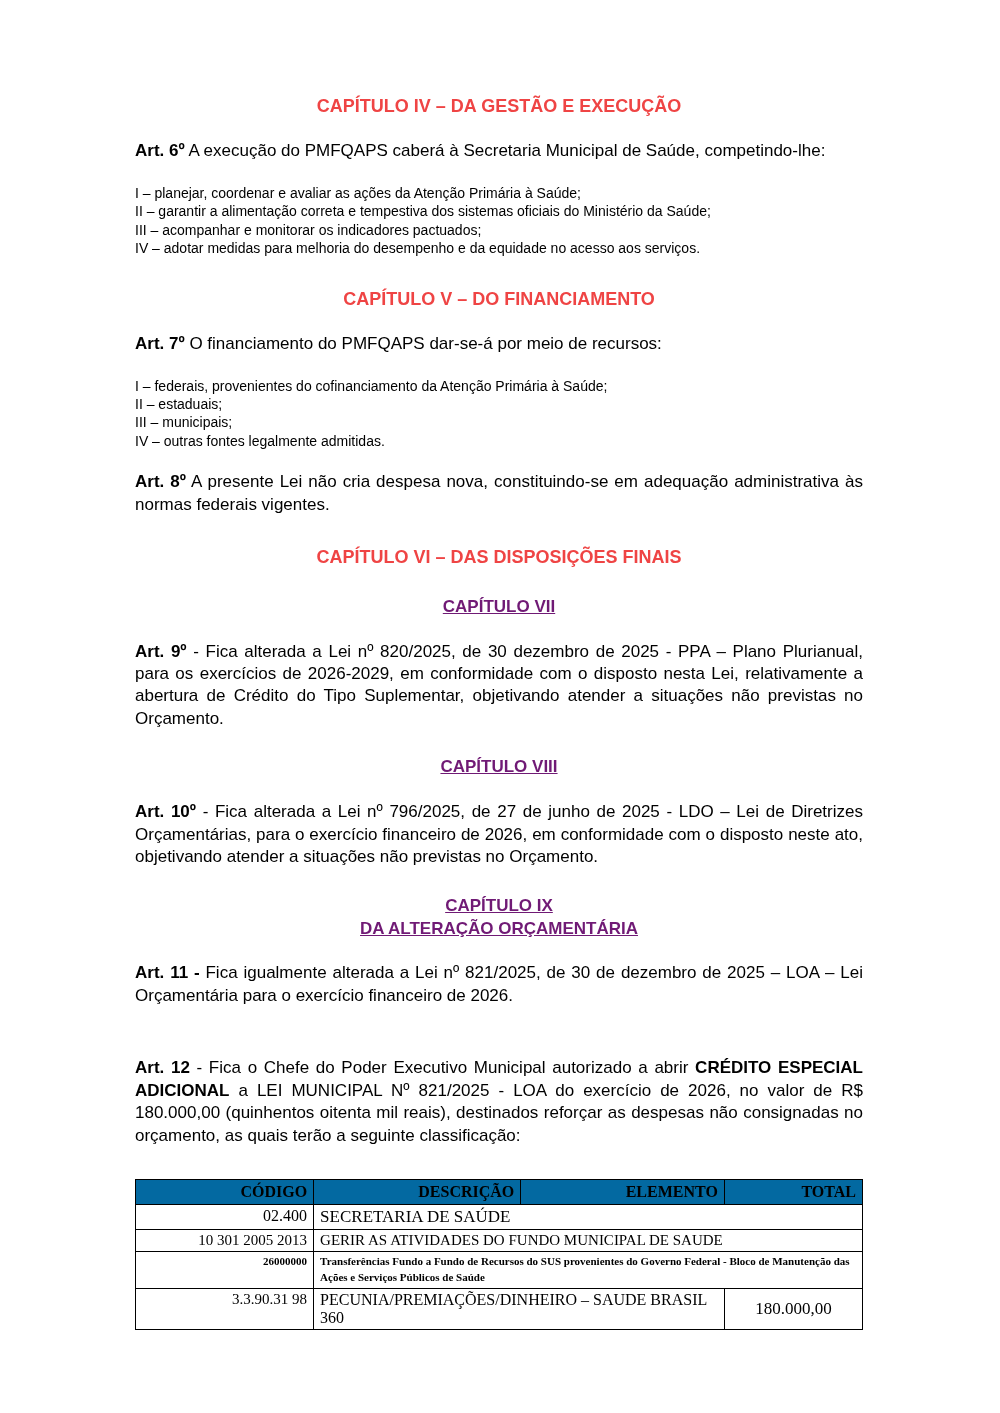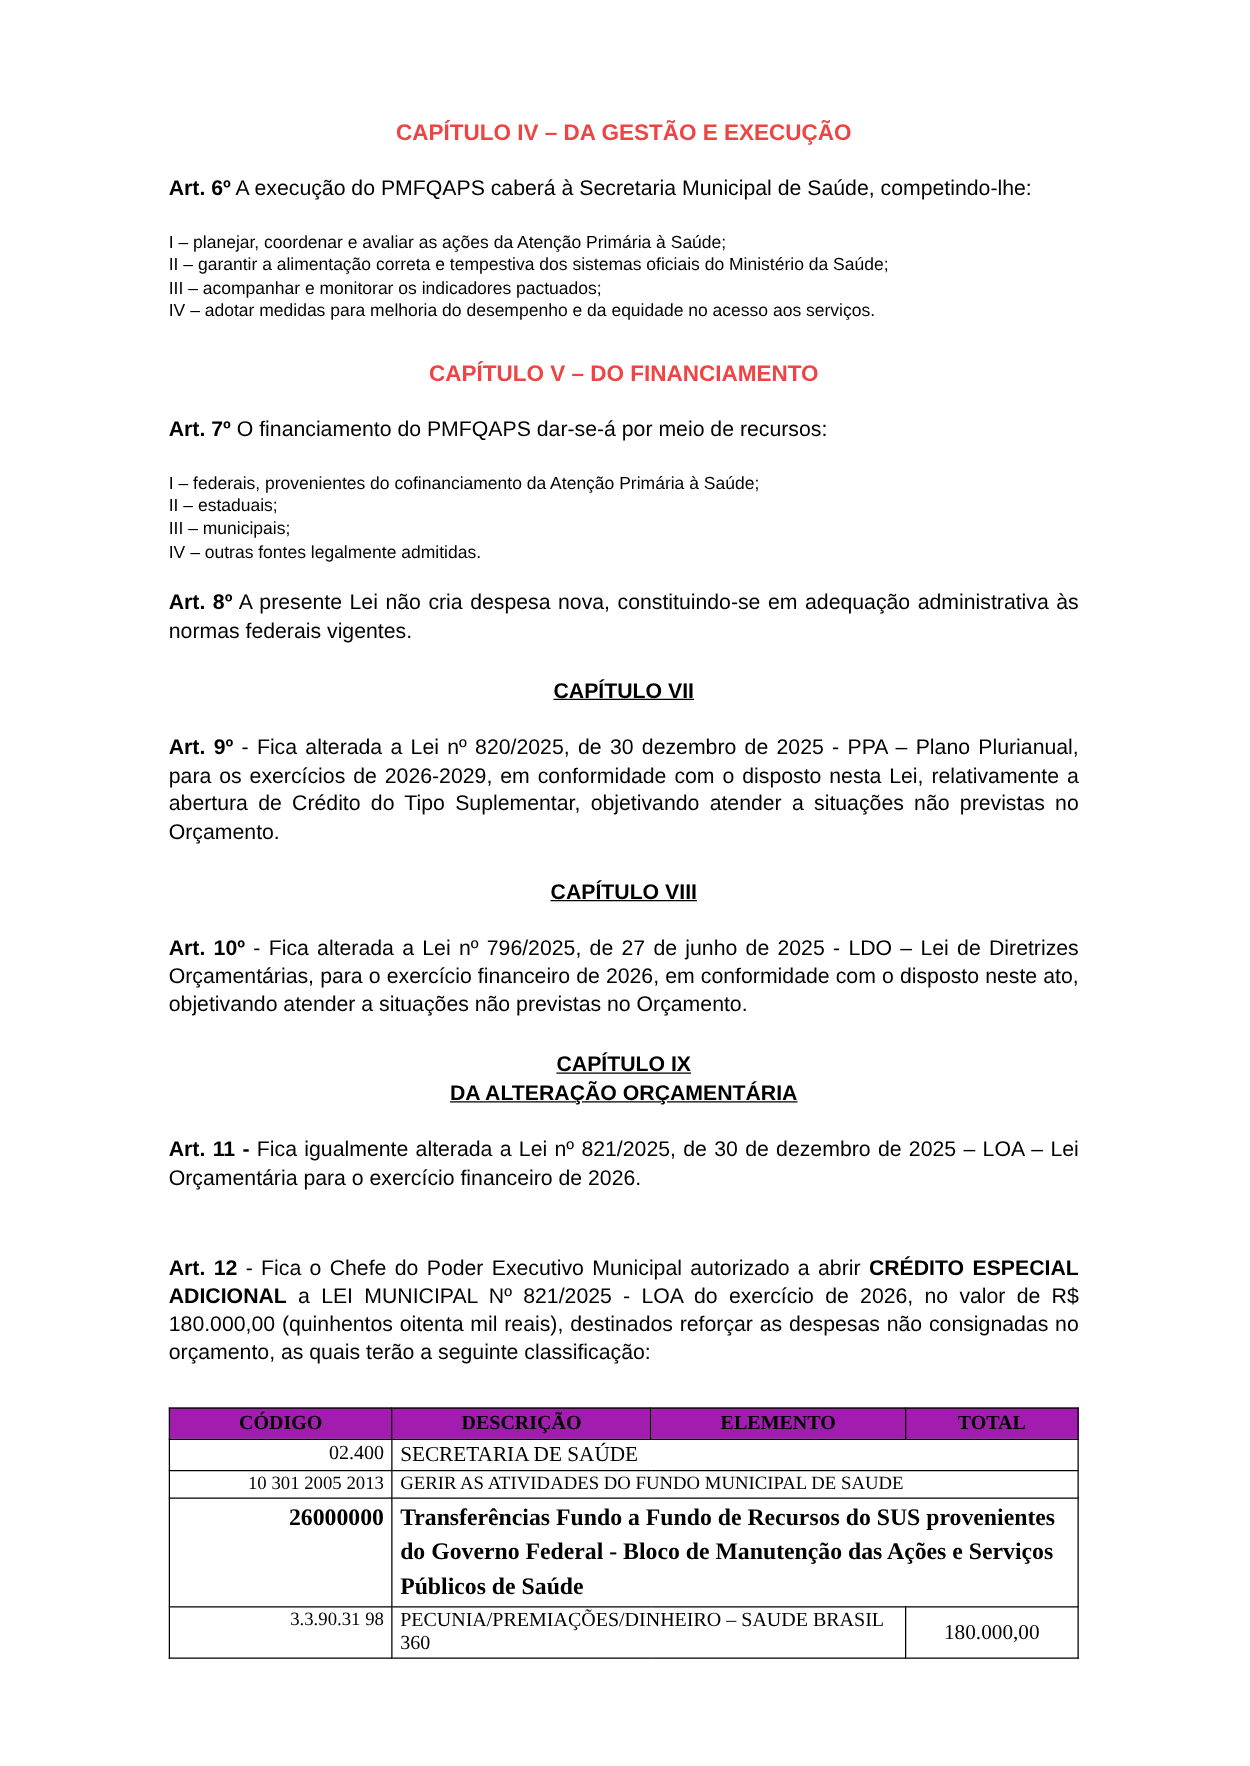--- a/index.html
+++ b/index.html
@@ -19,21 +19,21 @@
   .chapter-heading {
     color: #ef4444;
     font-size: 18px;
     font-weight: bold;
     text-align: center;
     line-height: 1.3;
     margin: 30px 0 22px 0;
   }
   .page > .chapter-heading:first-child { margin-top: 0; }
   .sub-chapter {
-    color: #000000;
+    color: #701a75;
     font-size: 17px;
     font-weight: bold;
     text-align: center;
     line-height: 1.35;
     margin: 26px 0 22px 0;
   }
   .sub-chapter .sub-line { text-decoration: underline; }
   .para {
     font-size: 17px;
     line-height: 1.32;
@@ -56,33 +56,33 @@
     font-family: "Liberation Serif", serif;
     margin-top: 32px;
     color: #000;
   }
   .budget-table th, .budget-table td {
     border: 1px solid #000000;
     padding: 2px 6px;
     vertical-align: top;
   }
   .budget-table th {
-    background: #a21caf;
+    background: #0369a1;
     font-size: 16px;
     font-weight: bold;
-    text-align: center;
+    text-align: right;
     padding: 3px 6px;
   }
   .budget-table td.code { text-align: right; white-space: nowrap; font-size: 15px; }
   .budget-table td.desc { text-align: left; font-size: 16px; }
   .budget-table tr.row-secretaria td { font-size: 17px; }
   .budget-table tr.row-secretaria td.code { font-size: 16px; }
   .budget-table tr.row-gerir td.code,
   .budget-table tr.row-gerir td.desc { font-size: 15px; }
-  .budget-table tr.row-transfer td { font-weight: bold; font-size: 19px; line-height: 1.45; }
+  .budget-table tr.row-transfer td { font-weight: bold; font-size: 11px; line-height: 1.45; }
   .budget-table td.total { text-align: center; font-size: 17px; vertical-align: middle; }
 </style>
 </head>
 <body>
 
 <div class="page">
 
   <div class="chapter-heading">CAPÍTULO IV – DA GESTÃO E EXECUÇÃO</div>
 
   <p class="para">
@@ -109,20 +109,21 @@
     <div class="list-item">II – estaduais;</div>
     <div class="list-item">III – municipais;</div>
     <div class="list-item">IV – outras fontes legalmente admitidas.</div>
   </div>
 
   <p class="para">
     <span class="lead">Art. 8º</span>
     <span>A presente Lei não cria despesa nova, constituindo-se em adequação administrativa às normas federais vigentes.</span>
   </p>
 
+  <div class="chapter-heading">CAPÍTULO VI – DAS DISPOSIÇÕES FINAIS</div>
 
   <div class="sub-chapter">
     <div class="sub-line">CAPÍTULO VII</div>
   </div>
 
   <p class="para">
     <span class="lead">Art. 9º</span>
     <span>- Fica alterada a Lei nº 820/2025, de 30 dezembro de 2025 - PPA – Plano Plurianual, para os exercícios de 2026-2029, em conformidade com o disposto nesta Lei, relativamente a abertura de Crédito do Tipo Suplementar, objetivando atender a situações não previstas no Orçamento.</span>
   </p>
 

